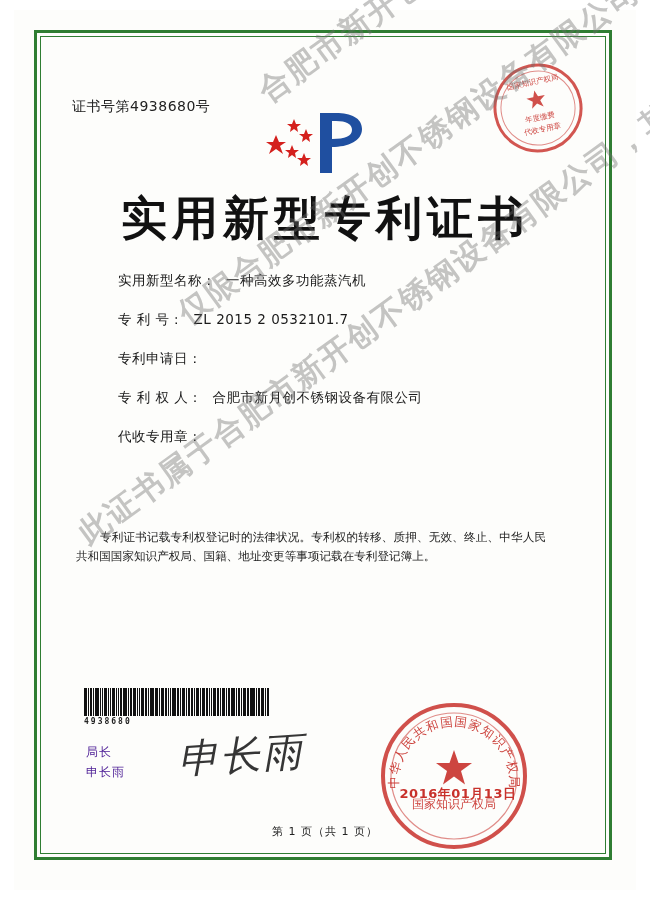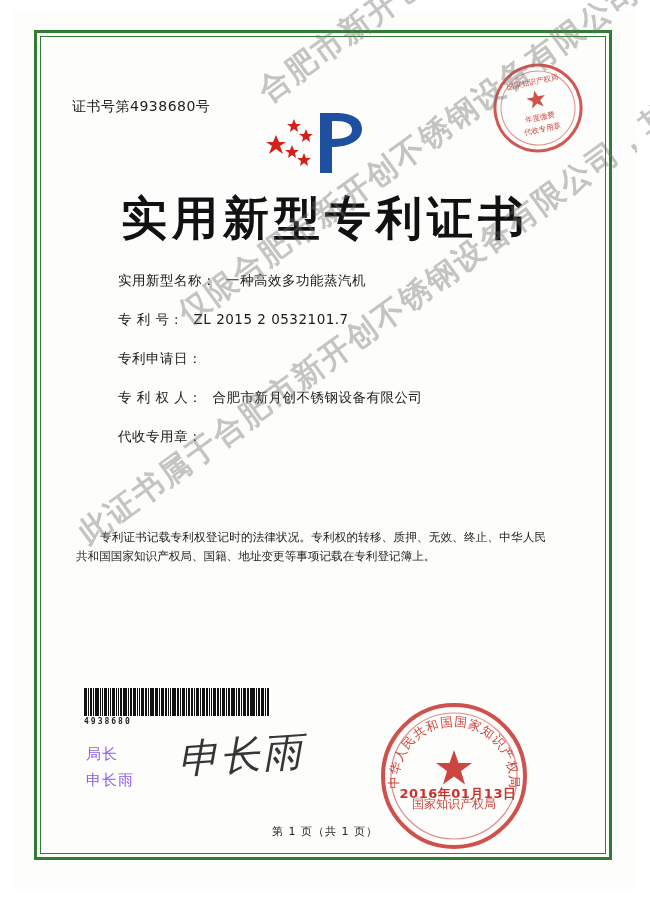--- a/index.html
+++ b/index.html
@@ -135,22 +135,22 @@
     color: #222;
     letter-spacing: 2px;
     margin-top: 1px;
     font-family: "DejaVu Sans Mono", monospace;
   }
 
   
   .sign-block {
     position: absolute;
     left: 86px; top: 742px;
-    font-size: 15px;
-    color: #8b5cf6;
+    font-size: 12px;
+    color: #4c1d95;
     line-height: 1.7;
     letter-spacing: 1px;
   }
   .signature {
     position: absolute;
     left: 178px; top: 728px;
     font-size: 40px;
     color: #1a1a1a;
     font-family: "DejaVu Serif", serif;
     font-style: italic;

